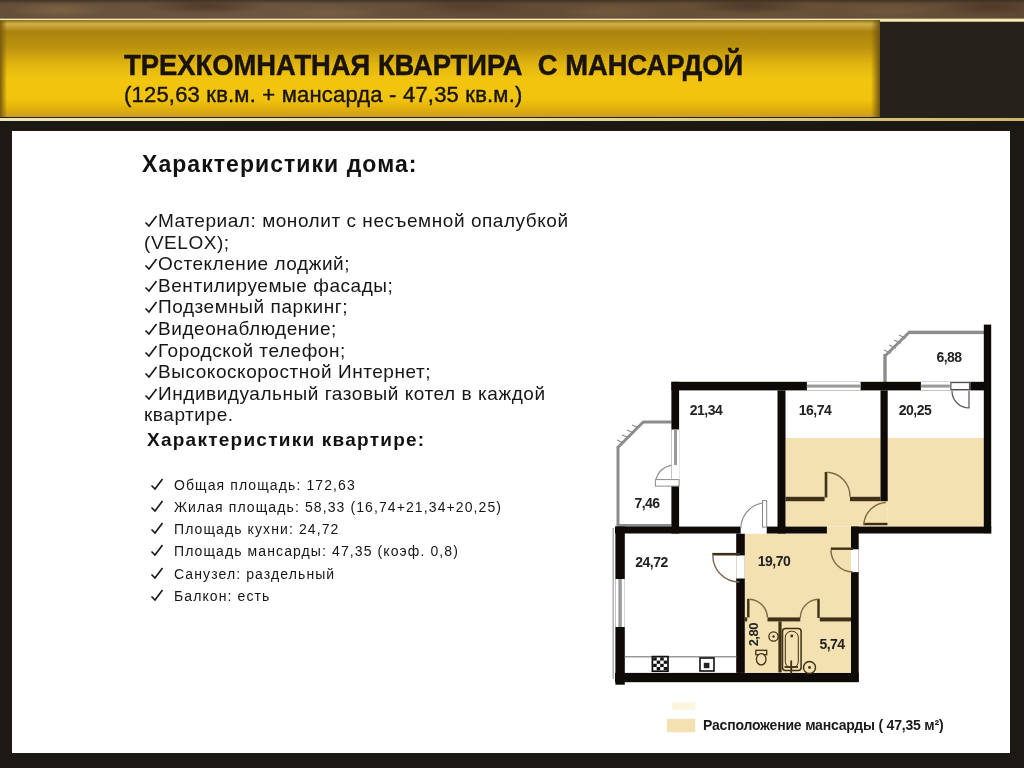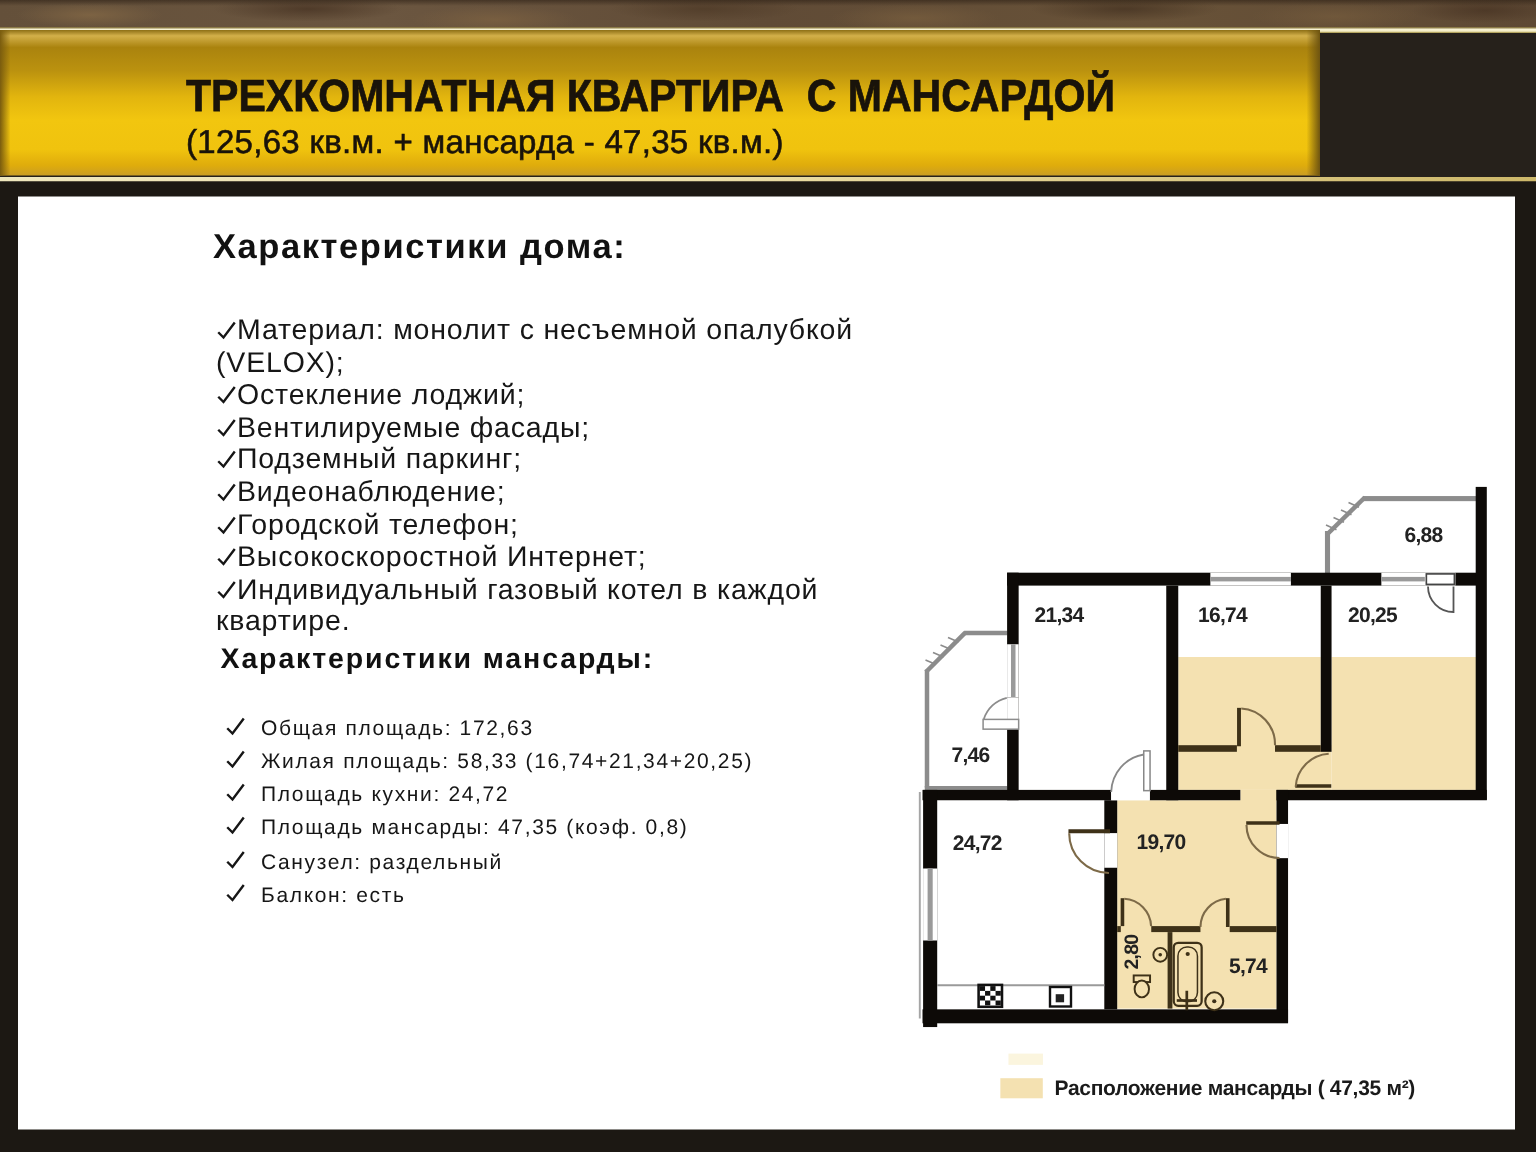--- a/index.html
+++ b/index.html
@@ -63,21 +63,21 @@
       <path d="M1.5 7.5 L5 11 L12.5 1" stroke="#161616" stroke-width="1.6" fill="none"></path>
     </svg>Городской телефон;<br>
 <svg width="14" height="13" viewBox="0 0 14 13" style="vertical-align:-1px">
       <path d="M1.5 7.5 L5 11 L12.5 1" stroke="#161616" stroke-width="1.6" fill="none"></path>
     </svg>Высокоскоростной Интернет;<br>
 <svg width="14" height="13" viewBox="0 0 14 13" style="vertical-align:-1px">
       <path d="M1.5 7.5 L5 11 L12.5 1" stroke="#161616" stroke-width="1.6" fill="none"></path>
     </svg>Индивидуальный газовый котел в каждой<br>квартире.
 </div>
 
-<div class="abs" style="left:147px;top:429px;font-size:19px;font-weight:bold;color:#111;letter-spacing:1.25px;">Характеристики мансарды:</div>
+<div class="abs" style="left:147px;top:429px;font-size:19px;font-weight:bold;color:#111;letter-spacing:1.25px;">Характеристики квартире:</div>
 
 <div class="abs" style="left:150px;top:474px;font-size:14px;color:#161616;line-height:22.14px;letter-spacing:1.1px;white-space:nowrap;">
 <svg width="14" height="13" viewBox="0 0 14 13" style="vertical-align:-1px">
       <path d="M1.5 7.5 L5 11 L12.5 1" stroke="#161616" stroke-width="1.6" fill="none"></path>
     </svg>&nbsp;&nbsp;Общая площадь: 172,63<br>
 <svg width="14" height="13" viewBox="0 0 14 13" style="vertical-align:-1px">
       <path d="M1.5 7.5 L5 11 L12.5 1" stroke="#161616" stroke-width="1.6" fill="none"></path>
     </svg>&nbsp;&nbsp;Жилая площадь: 58,33 (16,74+21,34+20,25)<br>
 <svg width="14" height="13" viewBox="0 0 14 13" style="vertical-align:-1px">
       <path d="M1.5 7.5 L5 11 L12.5 1" stroke="#161616" stroke-width="1.6" fill="none"></path>

